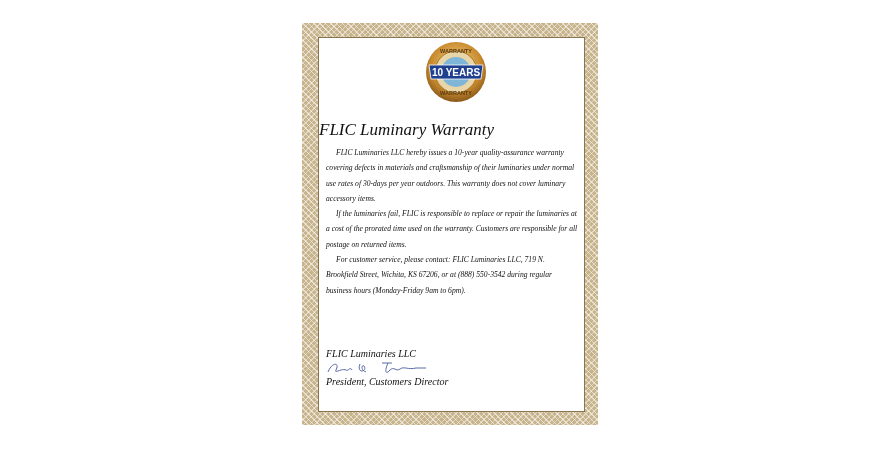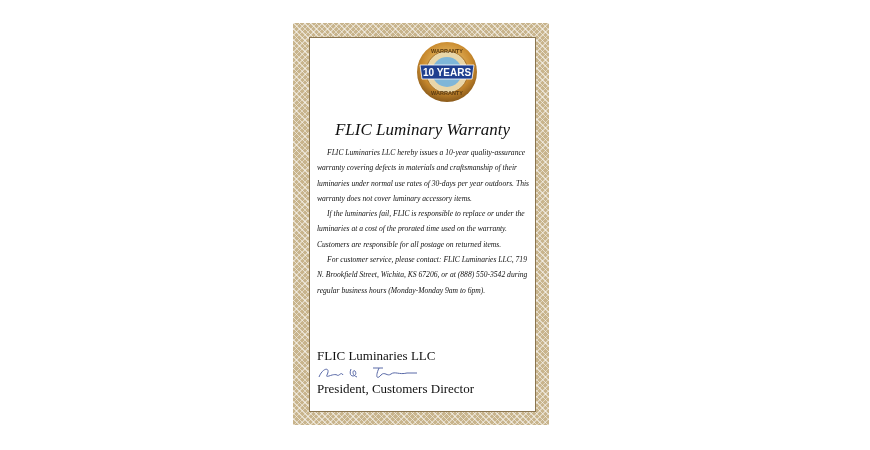--- a/index.html
+++ b/index.html
@@ -1,40 +1,40 @@
 <!DOCTYPE html>
 <html><head>
 <meta charset="utf-8">
 <style>
   html, body { margin:0; padding:0; }
   body { width:870px; height:450px; background:#ffffff; position:relative; overflow:hidden; font-family:"Liberation Serif", serif; }
   .frame {
-    position:absolute; left:293px; top:23px; width:256px; height:402px;
+    position:absolute; left:302px; top:23px; width:296px; height:402px;
     background:
       repeating-linear-gradient(45deg, rgba(255,255,255,0.55) 0 1px, transparent 1px 4px),
       repeating-linear-gradient(-45deg, rgba(255,255,255,0.45) 0 1px, transparent 1px 4px),
       #c8b48c;
     box-sizing:border-box;
   }
   .frame-inner {
     position:absolute; left:16px; top:14px; right:13px; bottom:13px;
     background:#ffffff; border:1px solid #8a7550; box-sizing:border-box;
   }
   .badge { position:absolute; left:104px; top:1px; width:66px; height:66px; }
   .title {
-    position:absolute; left:0; right:0; top:82px; text-align:center;
+    position:absolute; left:0; right:0; top:82px; text-align:left;
     font-style:italic; font-size:17px; color:#111;
   }
   .body {
     position:absolute; left:7px; right:6px; top:107px;
     font-style:italic; font-size:7.6px; line-height:15.3px; color:#111;
   }
   .body p { margin:0; }
   .ind { text-indent:10px; }
-  .sign { position:absolute; left:7px; top:310px; font-size:13px; color:#111; }
+  .sign { position:absolute; left:7px; top:310px; font-style:italic; font-size:10px; color:#111; }
   .sig-svg { display:block; margin:1px 0 0 0; }
 </style>
 </head>
 <body>
 
 <div class="frame">
   <div class="frame-inner">
 
     <svg class="badge" viewBox="0 0 66 66">
       <defs>
@@ -50,22 +50,22 @@
       <path d="M6 26 L60 26 L58 40 L8 40 Z" fill="#1f3f8f" stroke="#fff" stroke-width="0.8"></path>
       <text x="33" y="37" text-anchor="middle" font-family="Liberation Sans, sans-serif" font-weight="bold" font-size="10" fill="#ffffff">10 YEARS</text>
       <text x="33" y="14" text-anchor="middle" font-family="Liberation Sans, sans-serif" font-weight="bold" font-size="5.5" fill="#5a3a10">WARRANTY</text>
       <text x="33" y="56" text-anchor="middle" font-family="Liberation Sans, sans-serif" font-weight="bold" font-size="5.5" fill="#5a3a10">WARRANTY</text>
     </svg>
 
     <div class="title">FLIC Luminary Warranty</div>
 
     <div class="body">
       <p class="ind">FLIC Luminaries LLC hereby issues a 10-year quality-assurance warranty covering defects in materials and craftsmanship of their luminaries under normal use rates of 30-days per year outdoors.  This warranty does not cover luminary accessory items.</p>
-      <p class="ind">If the luminaries fail, FLIC is responsible to replace or under the luminaries at a cost of the prorated time used on the warranty. Customers are responsible for all postage on returned items.</p>
-      <p class="ind">For customer service, please contact:  FLIC Luminaries LLC, 719 N. Brookfield Street, Wichita, KS 67206, or at (888) 550-3542 during regular business hours (Monday-Monday 9am to 6pm).</p>
+      <p class="ind">If the luminaries fail, FLIC is responsible to replace or repair the luminaries at a cost of the prorated time used on the warranty. Customers are responsible for all postage on returned items.</p>
+      <p class="ind">For customer service, please contact:  FLIC Luminaries LLC, 719 N. Brookfield Street, Wichita, KS 67206, or at (888) 550-3542 during regular business hours (Monday-Friday 9am to 6pm).</p>
     </div>
 
     <div class="sign">
       <div>FLIC Luminaries LLC</div>
       <svg class="sig-svg" width="110" height="16" viewBox="0 0 110 16">
         <path d="M2 12 C6 2, 14 2, 10 10 C8 14, 16 8, 20 10 C22 12, 24 6, 26 10 M34 4 C30 14, 42 12, 38 6 C36 4, 34 10, 40 12 M56 3 L66 3 M62 3 C58 12, 60 15, 64 10 C68 6, 70 12, 74 9 C78 6, 82 10, 90 8 L100 8" fill="none" stroke="#5a6aa8" stroke-width="1"></path>
       </svg>
       <div>President, Customers Director</div>
     </div>
 

